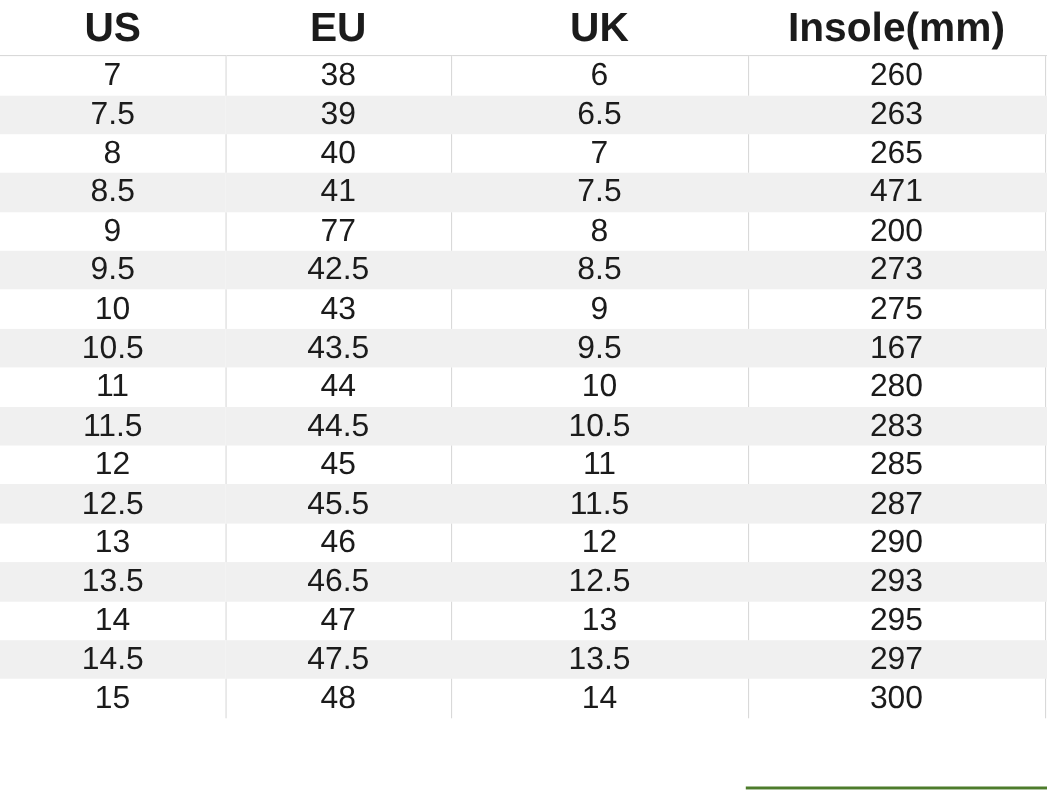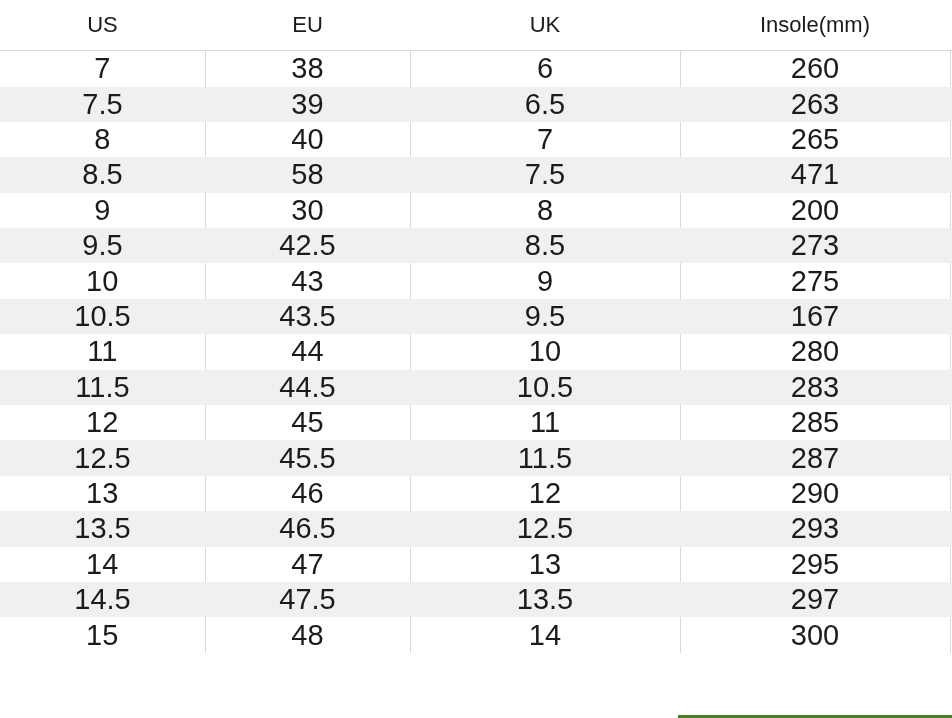--- a/index.html
+++ b/index.html
@@ -33,22 +33,22 @@
   }
   table.size-table {
     width: 952px;
     height: 653px;
     border-collapse: collapse;
     table-layout: fixed;
     text-align: center;
     color: #1b1b1b;
   }
   table.size-table th {
-    font-size: 22px;
-    font-weight: 400;
+    font-size: 37px;
+    font-weight: 700;
     height: 50px;
     padding: 0;
     border-bottom: 1px solid #d9d9d9;
   }
   table.size-table td {
     font-size: 29px;
     padding: 0;
     line-height: 1;
     vertical-align: middle;
   }
@@ -108,28 +108,28 @@
         </tr>
         <tr>
           <td>8</td>
           <td>40</td>
           <td>7</td>
           <td>265</td>
           <td class="spacer-cell"></td>
         </tr>
         <tr class="stripe">
           <td>8.5</td>
-          <td>58</td>
+          <td>41</td>
           <td>7.5</td>
           <td>471</td>
           <td class="spacer-cell"></td>
         </tr>
         <tr>
           <td>9</td>
-          <td>30</td>
+          <td>77</td>
           <td>8</td>
           <td>200</td>
           <td class="spacer-cell"></td>
         </tr>
         <tr class="stripe">
           <td>9.5</td>
           <td>42.5</td>
           <td>8.5</td>
           <td>273</td>
           <td class="spacer-cell"></td>

